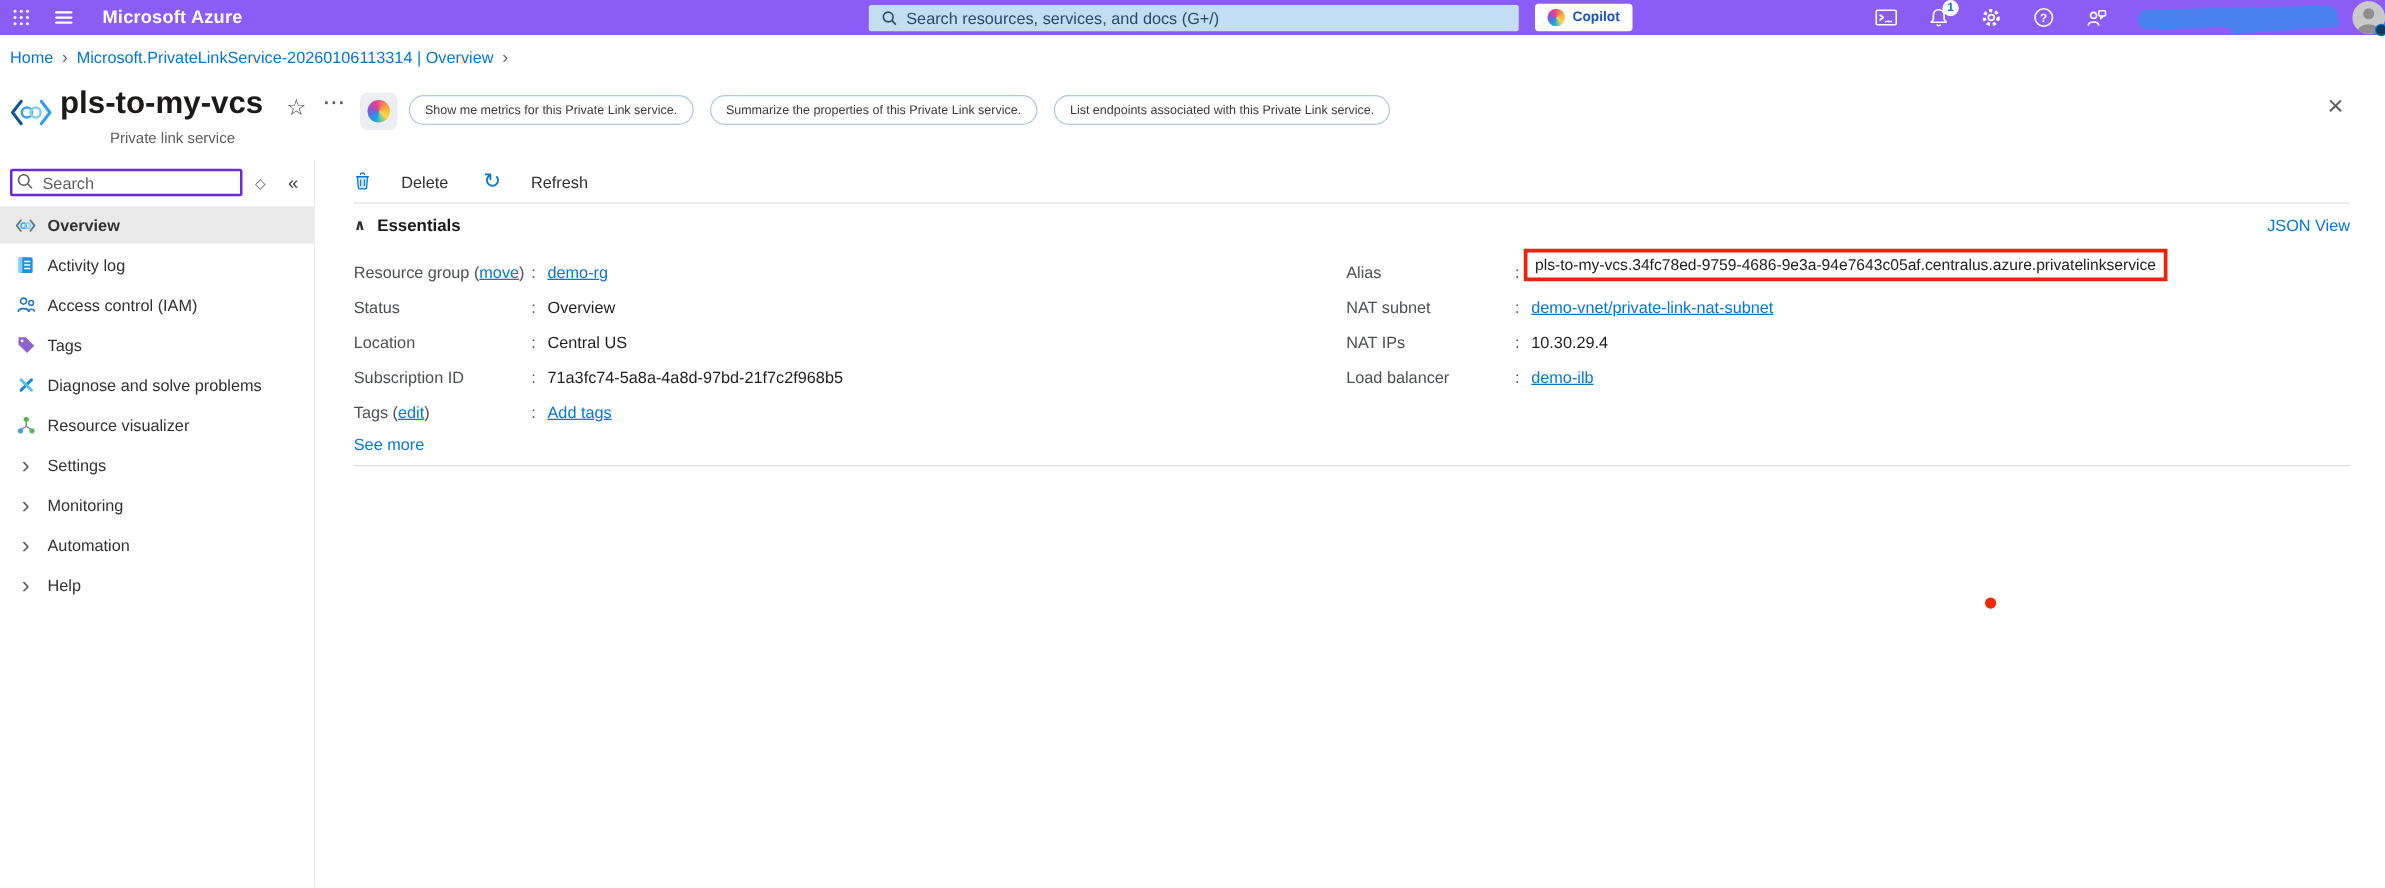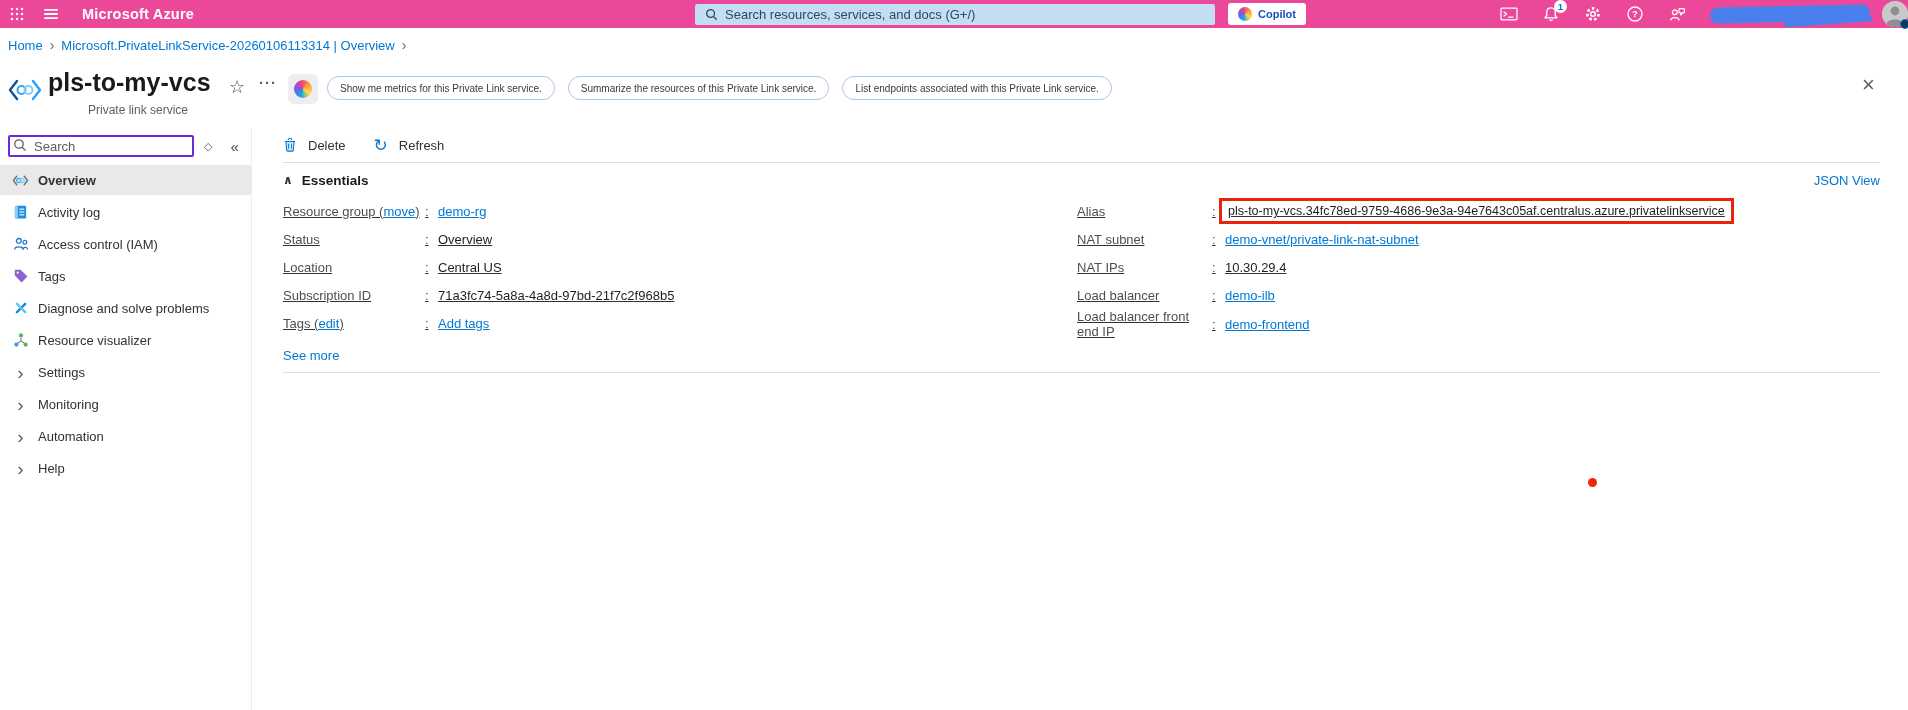--- a/index.html
+++ b/index.html
@@ -1,21 +1,21 @@
 <!DOCTYPE html>
 <html><head>
 <meta charset="utf-8">
 <style>
   * { margin:0; padding:0; box-sizing:border-box; }
   html,body { background:#fff; }
   .page { position:relative; width:1908px; height:710px; background:#fff; overflow:hidden;
           font-family:"Liberation Sans","DejaVu Sans",sans-serif; color:#323130; font-size:13px; }
 
   
-  .topbar { position:absolute; top:0; left:0; width:1908px; height:28px; background:#ec4899;
+  .topbar { position:absolute; top:0; left:0; width:1908px; height:28px; background:#8b5cf6;
             display:flex; align-items:center; }
   .tb-left { display:flex; align-items:center; height:100%; }
   .tb-btn { width:34px; height:28px; display:flex; align-items:center; justify-content:center; cursor:pointer; }
   .brand { color:#fff; font-weight:700; font-size:14.5px; margin-left:14px; letter-spacing:.2px; }
   .tb-search { position:absolute; left:695px; top:4px; width:520px; height:21px; background:#c3ddf2;
                border-radius:2px; display:flex; align-items:center; padding-left:10px; }
   .tb-search input { flex:1; border:none; outline:none; background:transparent; font-size:13px;
                      color:#274a66; font-family:inherit; }
   .tb-search input::placeholder { color:#274a66; }
   .copilot-btn { position:absolute; left:1228px; top:3px; height:22px; background:#fff; border-radius:3px;
@@ -77,32 +77,32 @@
   .nav-item { height:30px; margin-bottom:2px; display:flex; align-items:center; padding-left:12px;
               font-size:13px; color:#323130; cursor:pointer; }
   .nav-item.selected { background:#e9e9e9; font-weight:700; }
   .nav-item .ic { width:17px; height:17px; margin-right:9px; display:flex; align-items:center;
                   justify-content:center; flex-shrink:0; }
   .nav-item .chev { color:#605e5c; font-size:19px; line-height:17px; font-weight:400; }
 
   
   .content { flex:1; padding:0 28px 0 31px; position:relative; }
   .toolbar { height:34px; display:flex; align-items:center; gap:28px; }
-  .tool { display:flex; align-items:center; gap:11px; color:#323130; cursor:pointer; }
+  .tool { display:flex; align-items:center; gap:24px; color:#323130; cursor:pointer; }
   .refresh-glyph { color:#0078d4; font-size:17px; line-height:16px; font-family:"DejaVu Sans",sans-serif; }
   .hr { height:1px; background:#e1dfdd; }
   .ess-head { height:34px; display:flex; align-items:center; }
   .ess-caret { font-size:12px; font-weight:700; margin-right:9px; color:#323130; cursor:pointer;
                font-family:"DejaVu Sans",sans-serif; }
   .ess-title { font-weight:700; font-size:13.5px; color:#1b1a19; }
   .json-view { margin-left:auto; color:#0078d4; text-decoration:none; cursor:pointer; font-size:13px; }
   .ess-grid { display:flex; align-items:flex-start; }
   .col-left { width:794px; flex-shrink:0; }
   .col-right { flex:1; }
-  .ess-row { min-height:28px; display:flex; align-items:center; font-size:13px;text-decoration:underline; }
+  .ess-row { min-height:28px; display:flex; align-items:flex-end; font-size:13px; }
   .lbl { width:142px; flex-shrink:0; color:#4c4f54; }
   .col-right .lbl { width:135px; }
   .lbl a, .link { color:#0078d4; text-decoration:underline; cursor:pointer; }
   .colon { width:13px; flex-shrink:0; color:#4c4f54; }
   .colon::before { content:":"; }
   .val { color:#1f1f1f; }
   .red-box { border:3px solid #e8240f; padding:3px 6px; margin-left:-6px; white-space:nowrap;
              font-size:12.5px; color:#1f1f1f; }
   .dot-val { width:3px; height:3px; border-radius:50%; background:#6b8aa8; margin-top:7px; }
   .see-more { display:inline-block; margin-top:11px; color:#0078d4; text-decoration:none; cursor:pointer; }
@@ -221,21 +221,21 @@
     </svg>
   </span>
   <h1 class="page-title">pls-to-my-vcs</h1>
   <span class="fav-star">☆</span>
   <span class="more-dots">···</span>
   <button class="cp-title-btn">
     <span class="cp-logo"></span>
   </button>
   <div class="chips">
     <div class="chip">Show me metrics for this Private Link service.</div>
-    <div class="chip">Summarize the resources of this Private Link service.</div>
+    <div class="chip">Summarize the properties of this Private Link service.</div>
     <div class="chip">List endpoints associated with this Private Link service.</div>
   </div>
   <button class="close-x">×</button>
   <div class="page-subtitle">Private link service</div>
 
   <div class="body">
 
     <aside class="sidebar">
       <div class="sb-row">
         <span class="sb-search-wrap">
@@ -406,25 +406,20 @@
           <div class="ess-row">
             <span class="lbl">NAT IPs</span>
             <span class="colon"></span>
             <span class="val">10.30.29.4</span>
           </div>
           <div class="ess-row">
             <span class="lbl">Load balancer</span>
             <span class="colon"></span>
             <a class="link">demo-ilb</a>
           </div>
-          <div class="ess-row">
-            <span class="lbl">Load balancer front end IP</span>
-            <span class="colon"></span>
-            <a class="link">demo-frontend</a>
-          </div>
         </div>
       </div>
 
       <div class="hr hr2"></div>
     </main>
   </div>
 
   <div class="annotation-dot"></div>
 </div>
 

